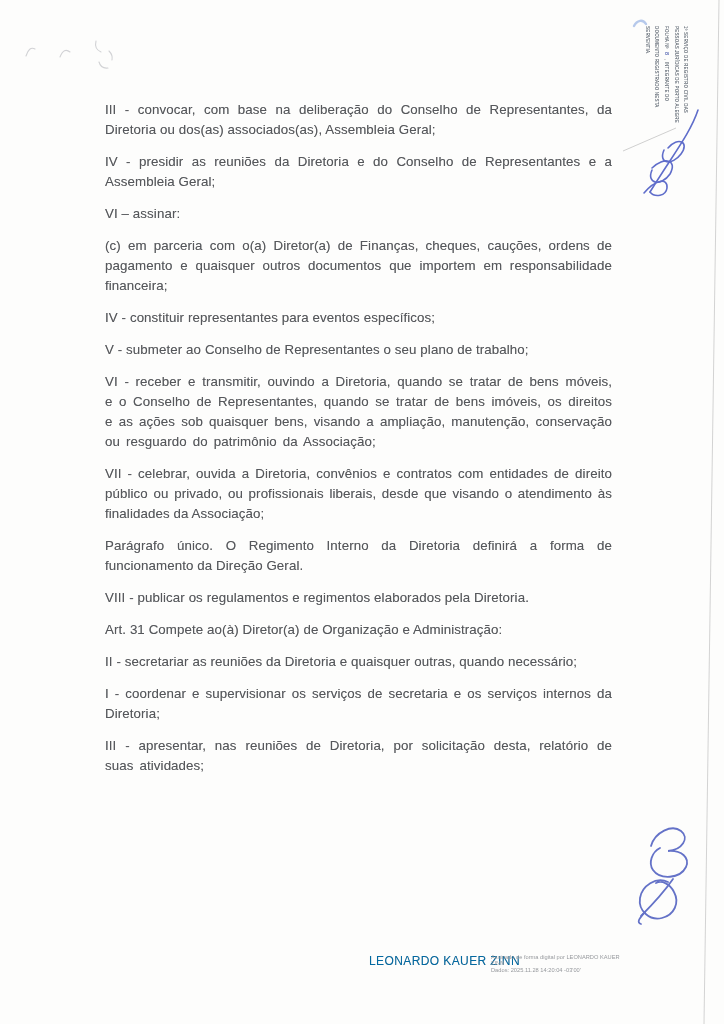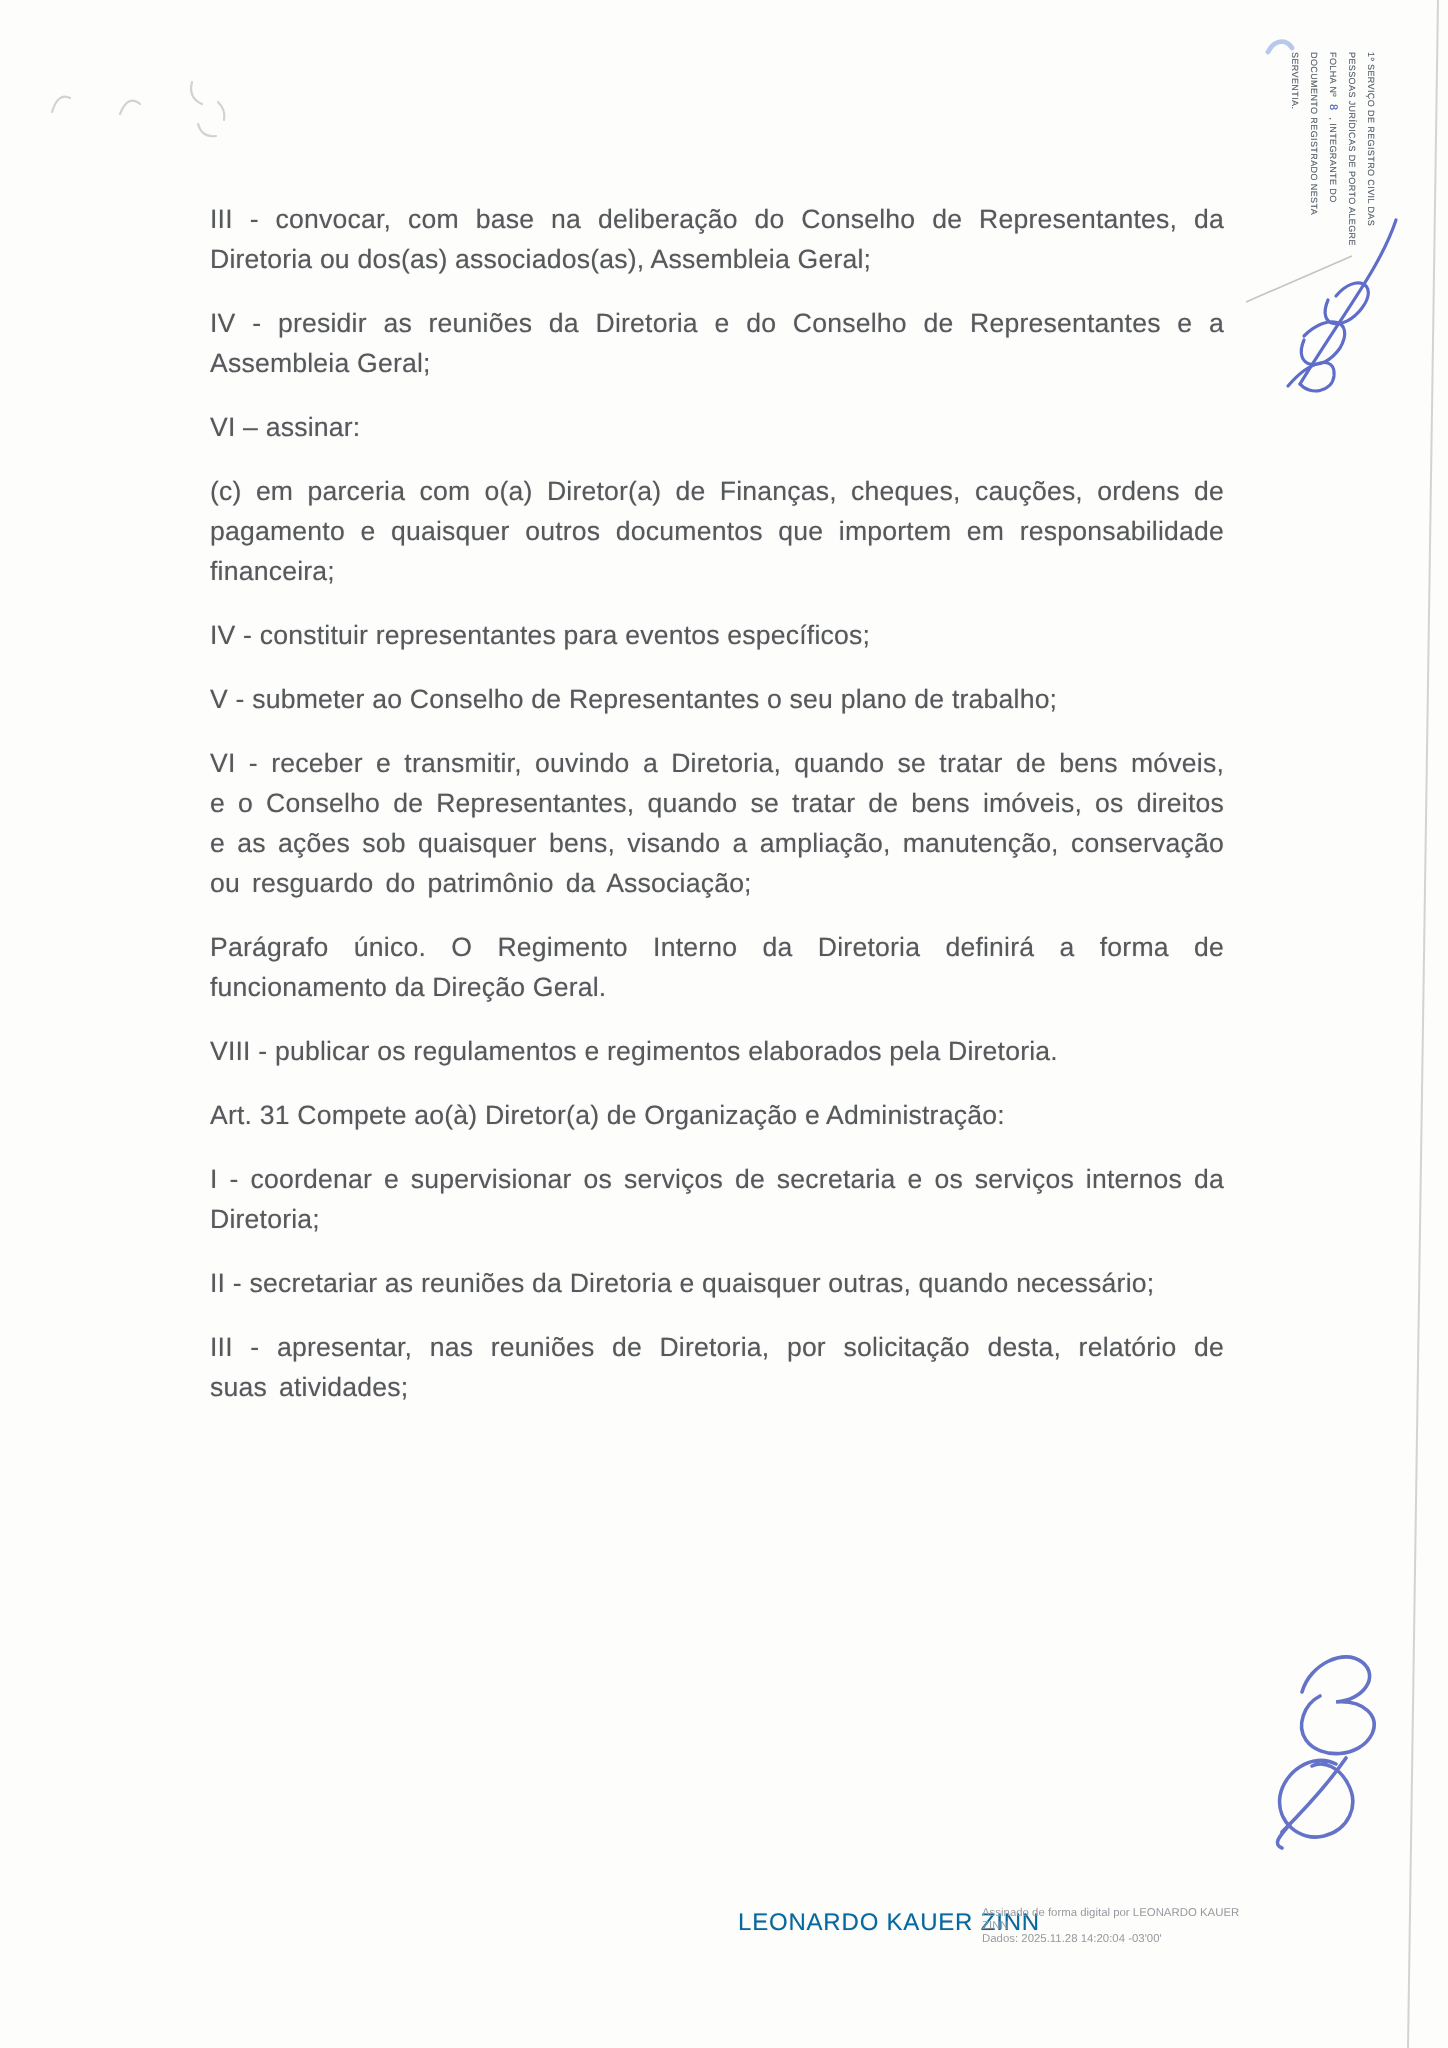--- a/index.html
+++ b/index.html
@@ -77,25 +77,26 @@
   </div>
 
   <div class="doc-body">
     <p class="doc-par">III - convocar, com base na deliberação do Conselho de Representantes, da Diretoria ou dos(as) associados(as), Assembleia Geral;</p>
     <p class="doc-par">IV - presidir as reuniões da Diretoria e do Conselho de Representantes e a Assembleia Geral;</p>
     <p class="doc-par">VI – assinar:</p>
     <p class="doc-par loose">(c) em parceria com o(a) Diretor(a) de Finanças, cheques, cauções, ordens de pagamento e quaisquer outros documentos que importem em responsabilidade financeira;</p>
     <p class="doc-par">IV - constituir representantes para eventos específicos;</p>
     <p class="doc-par">V - submeter ao Conselho de Representantes o seu plano de trabalho;</p>
     <p class="doc-par loose">VI - receber e transmitir, ouvindo a Diretoria, quando se tratar de bens móveis, e o Conselho de Representantes, quando se tratar de bens imóveis, os direitos e as ações sob quaisquer bens, visando a ampliação, manutenção, conservação ou resguardo do patrimônio da Associação;</p>
+    <p class="doc-par">VII - celebrar, ouvida a Diretoria, convênios e contratos com entidades de direito público ou privado, ou profissionais liberais, desde que visando o atendimento às finalidades da Associação;</p>
     <p class="doc-par">Parágrafo único. O Regimento Interno da Diretoria definirá a forma de funcionamento da Direção Geral.</p>
     <p class="doc-par">VIII - publicar os regulamentos e regimentos elaborados pela Diretoria.</p>
     <p class="doc-par">Art. 31 Compete ao(à) Diretor(a) de Organização e Administração:</p>
+    <p class="doc-par">II - secretariar as reuniões da Diretoria e quaisquer outras, quando necessário;</p>
     <p class="doc-par">I - coordenar e supervisionar os serviços de secretaria e os serviços internos da Diretoria;</p>
-    <p class="doc-par">II - secretariar as reuniões da Diretoria e quaisquer outras, quando necessário;</p>
     <p class="doc-par loose">III - apresentar, nas reuniões de Diretoria, por solicitação desta, relatório de suas atividades;</p>
   </div>
 
   <div class="sig-name">LEONARDO KAUER ZINN</div>
   <div class="sig-digital">
     <div>Assinado de forma digital por LEONARDO KAUER ZINN</div>
     <div>Dados: 2025.11.28 14:20:04 -03'00'</div>
   </div>
 
   <svg class="overlay" width="724" height="1024" viewBox="0 0 724 1024">

